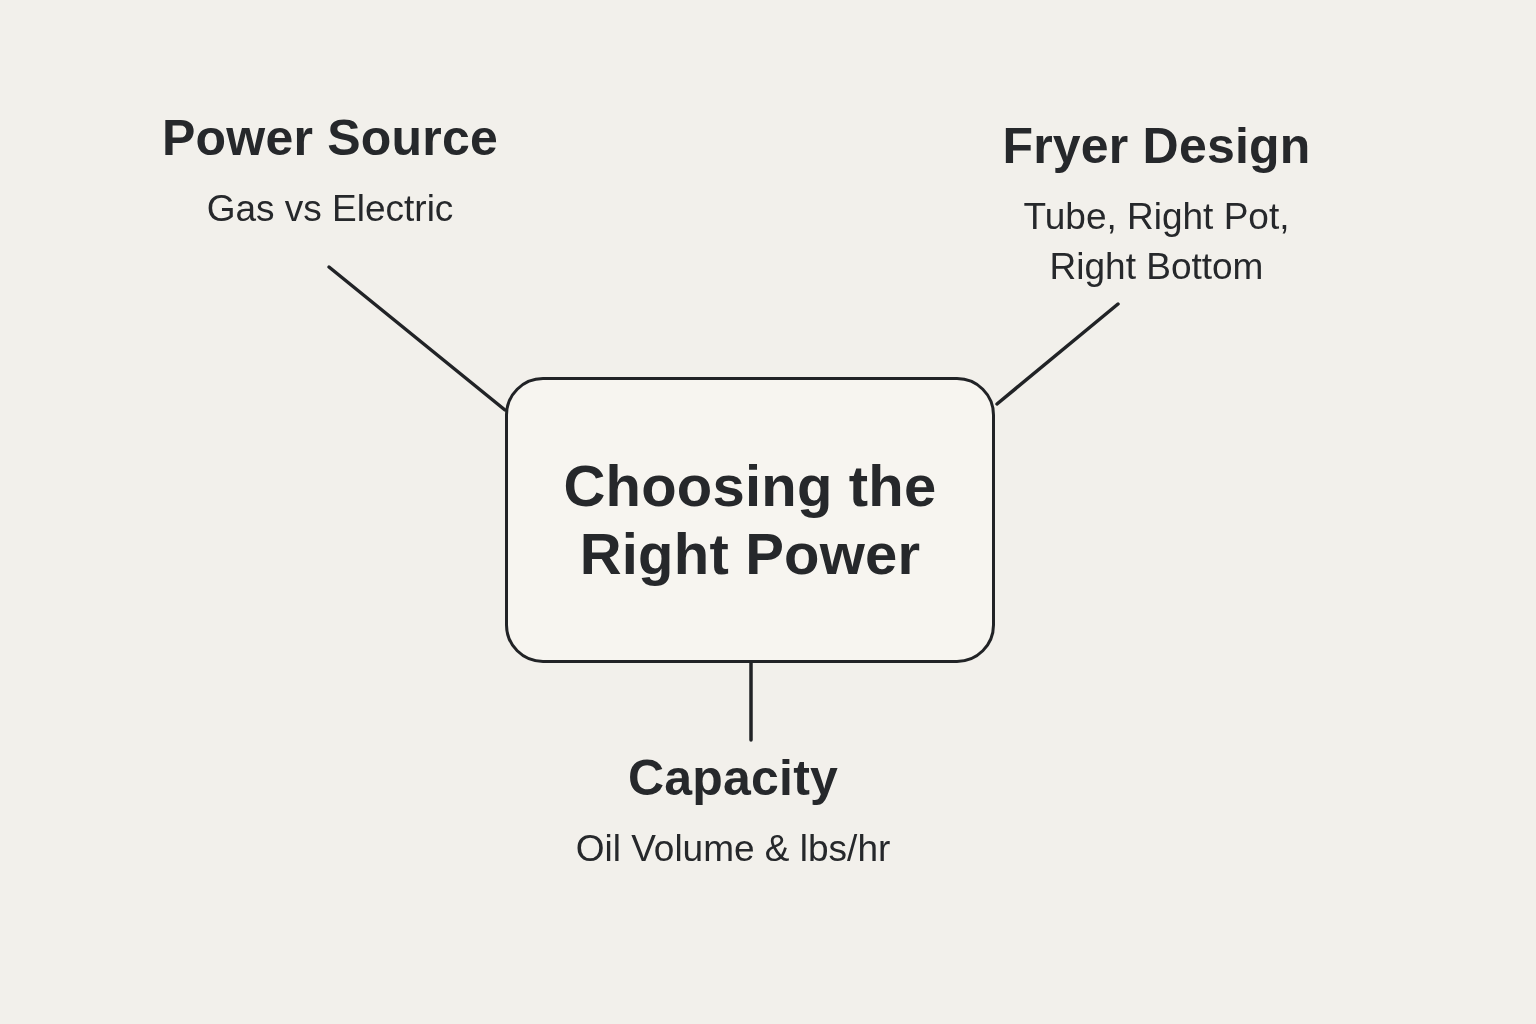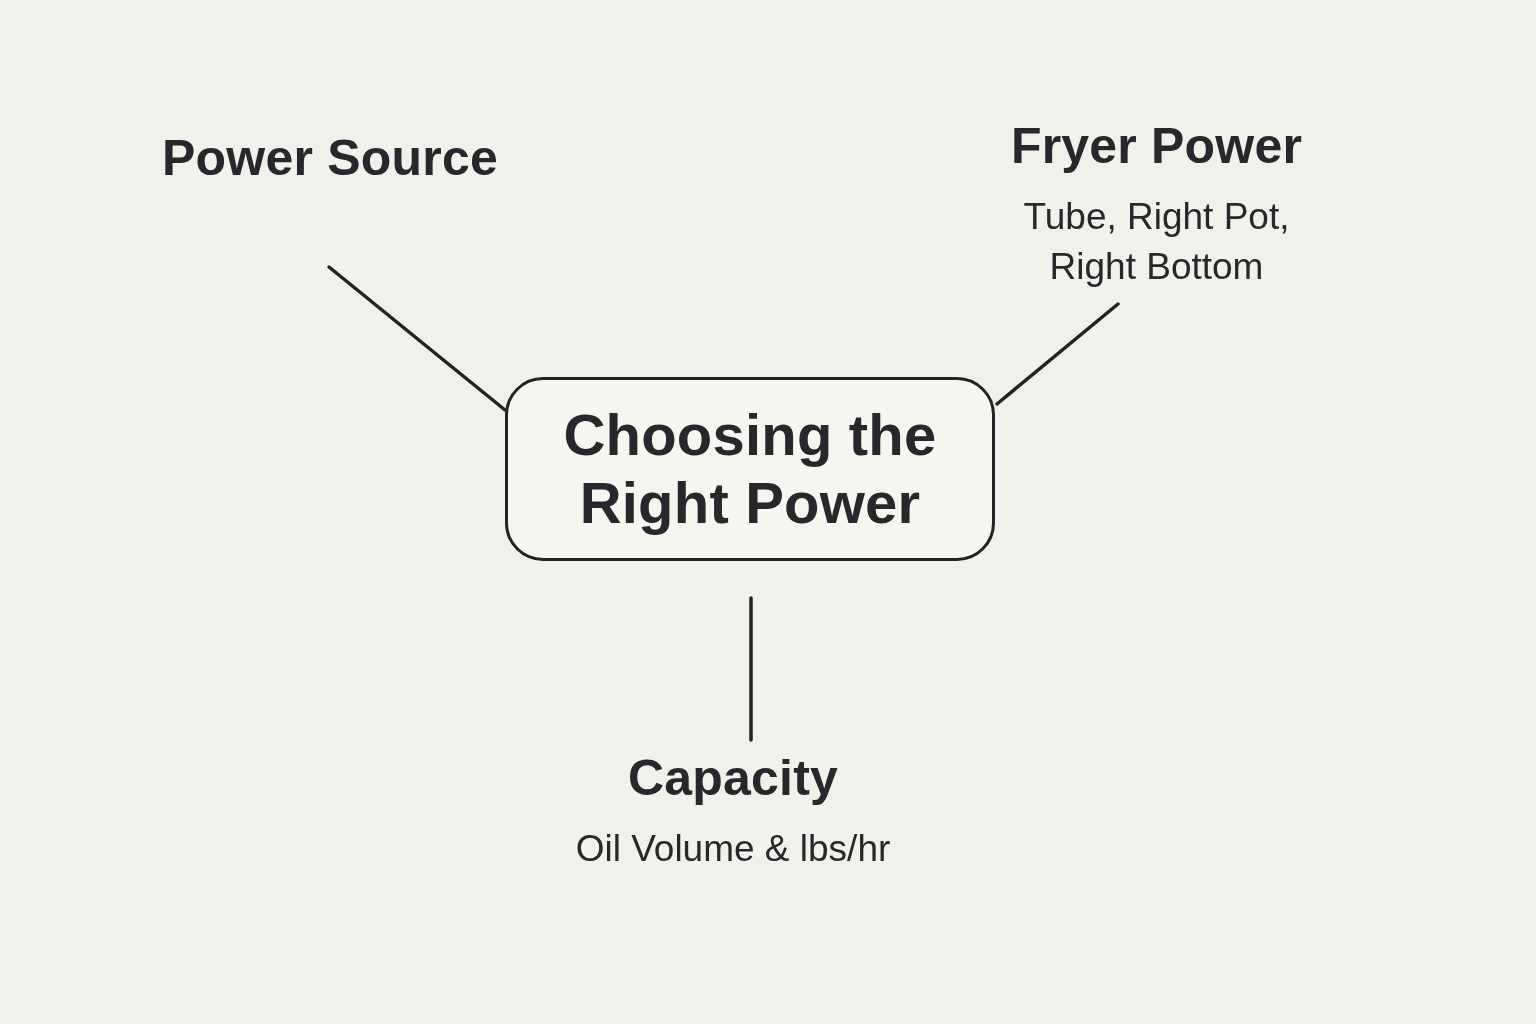--- a/index.html
+++ b/index.html
@@ -28,27 +28,27 @@
     font-weight: 700;
     line-height: 60px;
     letter-spacing: 0.2px;
   }
   .branch-subtitle {
     font-size: 37px;
     font-weight: 400;
     line-height: 50px;
     margin-top: 16px;
   }
-  #branch-power    { left: 105px; top: 128px; width: 450px; }
+  #branch-power    { left: 105px; top: 108px; width: 450px; }
   #branch-design   { left: 929px; top: 116px; width: 455px; }
   #branch-capacity { left: 508px; top: 748px; width: 450px; }
   .center-node {
     position: absolute;
     left: 505px; top: 377px;
-    width: 490px; height: 184px;
+    width: 490px; height: 286px;
     box-sizing: border-box;
     background: #f7f5f0;
     border: 3.5px solid #212326;
     border-radius: 38px;
     display: flex;
     align-items: center;
     justify-content: center;
   }
   .center-title {
     font-size: 58px;
@@ -64,24 +64,25 @@
 <div class="canvas">
 
   <svg class="connectors" width="1536" height="1024" viewBox="0 0 1536 1024" aria-hidden="true">
     <line x1="329" y1="267" x2="505" y2="410" stroke-width="3.5" stroke-linecap="round" stroke="#212326"></line>
     <line x1="1118" y1="304" x2="997" y2="404" stroke-width="3.5" stroke-linecap="round" stroke="#212326"></line>
     <line x1="751" y1="598" x2="751" y2="740" stroke-width="3.5" stroke-linecap="round" stroke="#212326"></line>
   </svg>
 
   <div class="branch" id="branch-power">
     <div class="branch-title">Power Source</div>
+    <div class="branch-subtitle">Gas vs Electric</div>
   </div>
 
   <div class="branch" id="branch-design">
-    <div class="branch-title">Fryer Power</div>
+    <div class="branch-title">Fryer Design</div>
     <div class="branch-subtitle">
       <span>Tube, Right Pot,</span><br>
       <span>Right Bottom</span>
     </div>
   </div>
 
   <div class="center-node">
     <div class="center-title">
       <span>Choosing the</span><br>
       <span>Right Power</span>

